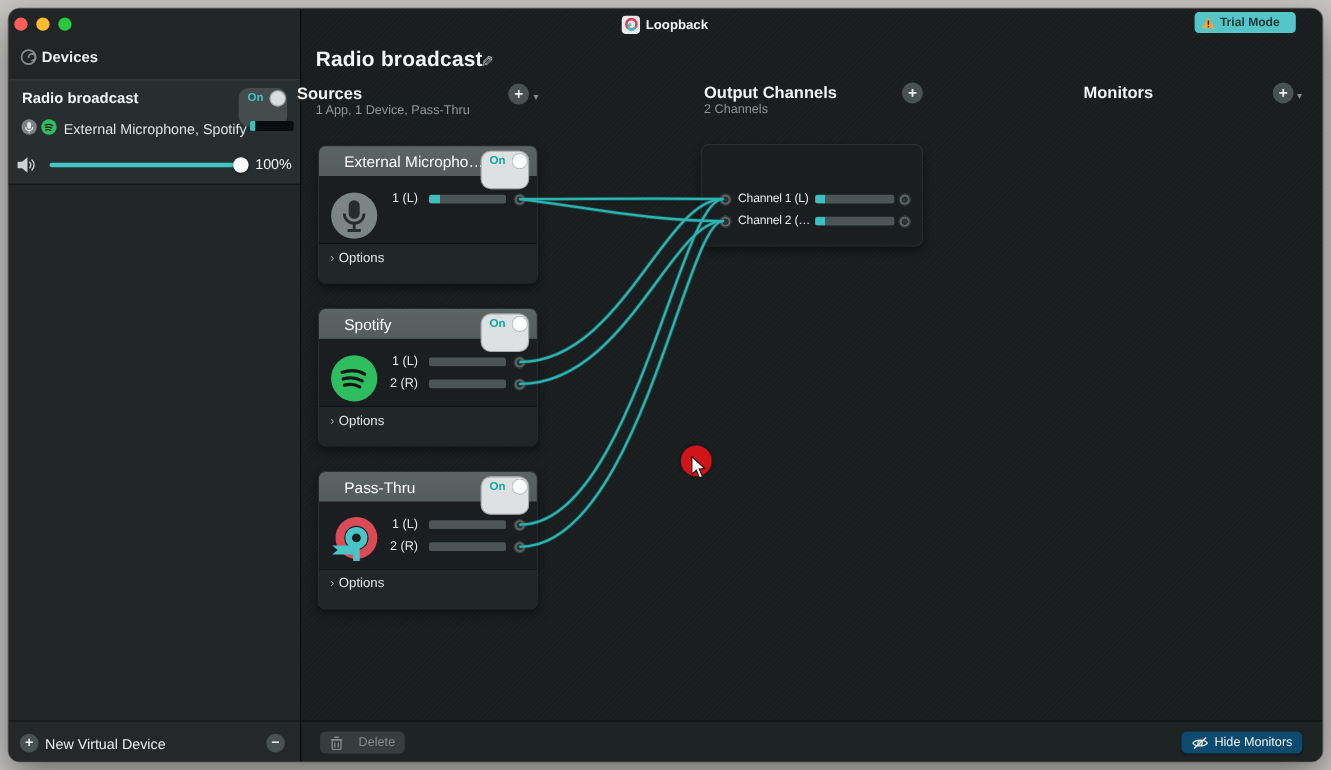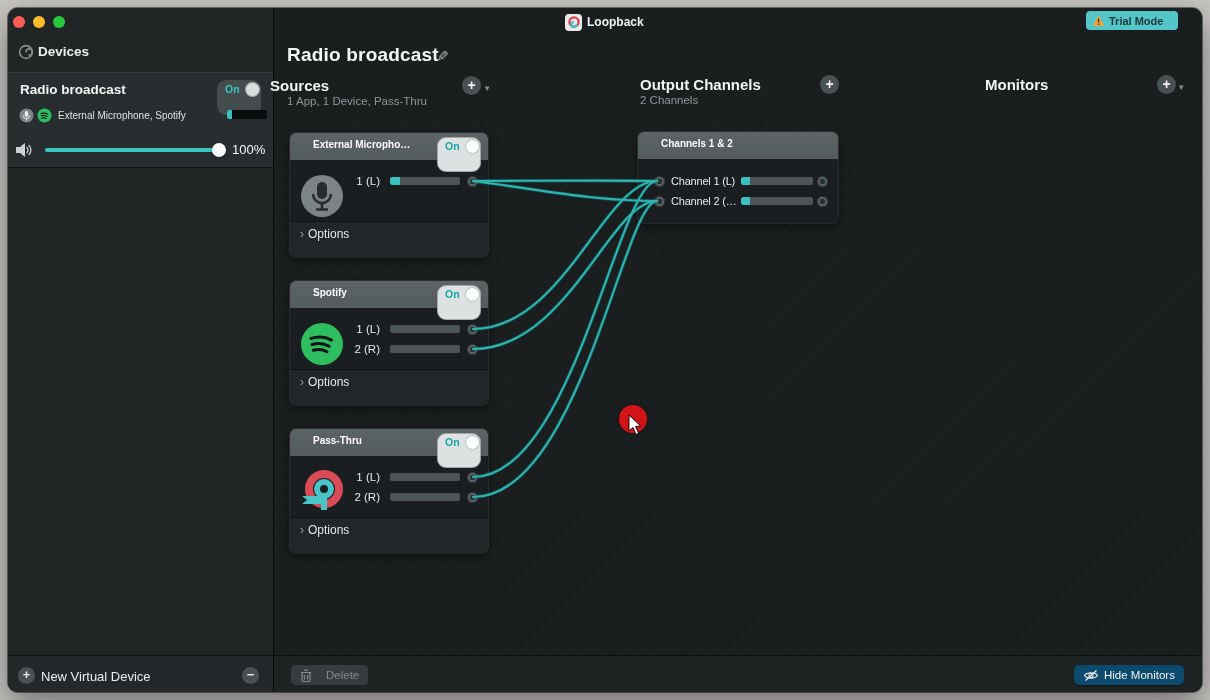--- a/index.html
+++ b/index.html
@@ -43,21 +43,21 @@
   .trial-badge span { font-size:11px; font-weight:bold; color:#203b37; }
   .page-title { position:absolute; left:279px; top:36px; font-size:19px; font-weight:bold; color:#f4f6f6; letter-spacing:.2px; }
   .col-title { position:absolute; font-size:15px; font-weight:bold; color:#f2f4f4; }
   .col-sub { position:absolute; font-size:11.5px; color:#8f9698; }
   .plus-btn { position:absolute; width:19px; height:19px; border-radius:50%; background:#4a5153; color:#eff1f1; font-size:14px; font-weight:bold; text-align:center; line-height:18px; }
   .dd-chev { position:absolute; font-size:9px; color:#8b9193; }
   
   .card { position:absolute; width:198px; border-radius:6px; background:#1a1e20;
           box-shadow:0 0 0 1px rgba(255,255,255,.09), 0 4px 10px rgba(0,0,0,.5); }
   .card-header { position:absolute; left:0; top:0; right:0; height:27px; background:linear-gradient(#5d6466,#545b5d); border-radius:6px 6px 0 0; }
-  .card-title { position:absolute; left:10px; top:6px; font-size:10px; font-weight:bold; color:#fbfcfc;padding-left:13px; }
+  .card-title { position:absolute; left:10px; top:6px; font-size:14px; font-weight:normal; color:#fbfcfc;padding-left:13px; }
   .card-footer { position:absolute; left:0; right:0; bottom:0; height:36px; background:#212628; border-top:1px solid rgba(0,0,0,.55); border-radius:0 0 6px 6px; }
   .options-label { position:absolute; left:10px; top:5px; font-size:12px; color:#e4e7e7; }
   .options-label .chev { color:#9aa0a2; margin-right:4px; font-size:12px; }
   .chrow { position:absolute; height:14px; left:0; width:100%; }
   .chlabel { position:absolute; left:34px; width:56px; text-align:right; font-size:11.5px; color:#e8eaea; top:0.5px; }
   .meter { position:absolute; top:3px; height:8px; background:#4d5457; border-radius:2px; overflow:hidden; }
   .meter .fill { height:100%; background:#3bc0bd; border-radius:2px 0 0 2px; }
   .port { position:absolute; width:11px; height:11px; border-radius:50%;
           background:radial-gradient(circle at 50% 50%, #2a3133 0 2.6px, #5d6466 3.1px);
           box-shadow:inset 0 0 0 1px rgba(0,0,0,.45); }
@@ -97,21 +97,21 @@
 
       <svg class="abs" style="left:11px;top:35px;" width="15" height="15">
         <circle cx="7.5" cy="7.5" r="7" fill="#7d8486"></circle>
         <rect x="5.8" y="3" width="3.4" height="6" rx="1.7" fill="#e8eaea"></rect>
         <path d="M4.3 7.5 a3.2 3.2 0 0 0 6.4 0 M7.5 10.8 v1.8" stroke="#e8eaea" stroke-width="1" fill="none"></path>
       </svg>
       <svg class="abs" style="left:29px;top:35px;" width="15" height="15">
         <circle cx="7.5" cy="7.5" r="7" fill="#2fbe5f"></circle>
         <path d="M4 5.6 c2.5-.8 4.8-.5 6.8.6 M4.3 7.8 c2.1-.6 4-.3 5.7.6 M4.6 10 c1.7-.4 3.2-.2 4.6.5" stroke="#121517" stroke-width="1.15" fill="none" stroke-linecap="round"></path>
       </svg>
-      <div class="abs" style="left:50px;top:37px;font-size:10px;color:#dfe2e2;">External Microphone, Spotify</div>
+      <div class="abs" style="left:50px;top:37px;font-size:13px;color:#dfe2e2;">External Microphone, Spotify</div>
       <div class="mini-meter" style="left:219px;top:37px;width:40px;height:9px;">
         <div class="fill" style="width: 13%;"></div>
       </div>
 
       <svg class="abs" style="left:6px;top:68px;" width="20" height="18">
         <polygon points="2,6 6,6 11,2 11,16 6,12 2,12" fill="#cdd1d1"></polygon>
         <path d="M13 6.5 a3.5 3.5 0 0 1 0 5 M15 4.5 a6.2 6.2 0 0 1 0 9" stroke="#cdd1d1" stroke-width="1.3" fill="none" stroke-linecap="round"></path>
       </svg>
       <div class="vol-track" style="left:37px;top:75px;width:177px;"></div>
       <div class="vol-knob" style="left:204px;top:70px;"></div>
@@ -243,23 +243,20 @@
         <div class="fill" style="width: 0%;"></div>
       </div>
       <span class="port" style="left:177px;top:1.5px;"></span>
     </div>
     <div class="card-footer">
       <div class="options-label"><span class="chev">›</span><span>Options</span></div>
     </div>
   </div>
 
   <div class="card" style="left:630px;top:124px;width:200px;height:91px;">
-    <div class="card-header">
-      <div class="card-title">Channels 1 &amp; 2</div>
-    </div>
     <div class="chrow" style="top:42px;">
       <span class="port" style="left:16px;top:1.5px;"></span>
       <span class="out-label" style="left:33px;">Channel 1 (L)</span>
       <div class="meter" style="left:103px;width:72px;">
         <div class="fill" style="width: 13%;"></div>
       </div>
       <span class="port" style="left:179px;top:1.5px;"></span>
     </div>
     <div class="chrow" style="top:62px;">
       <span class="port" style="left:16px;top:1.5px;"></span>

